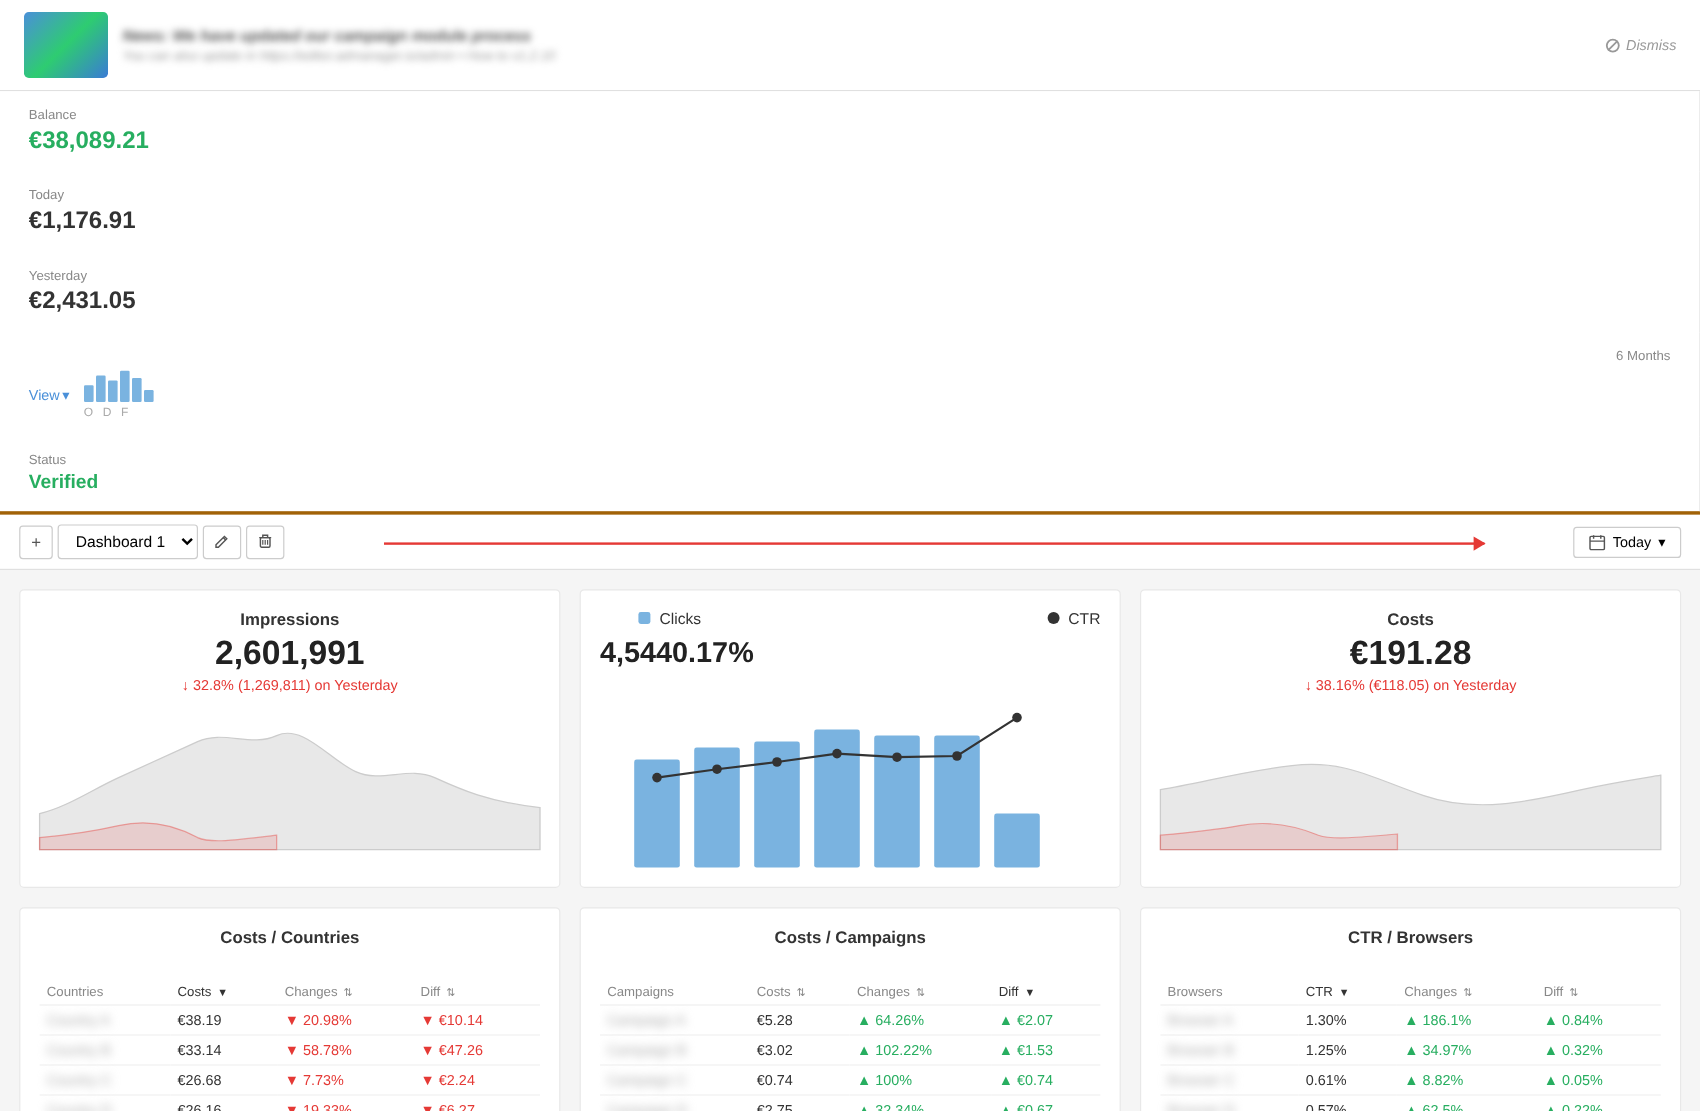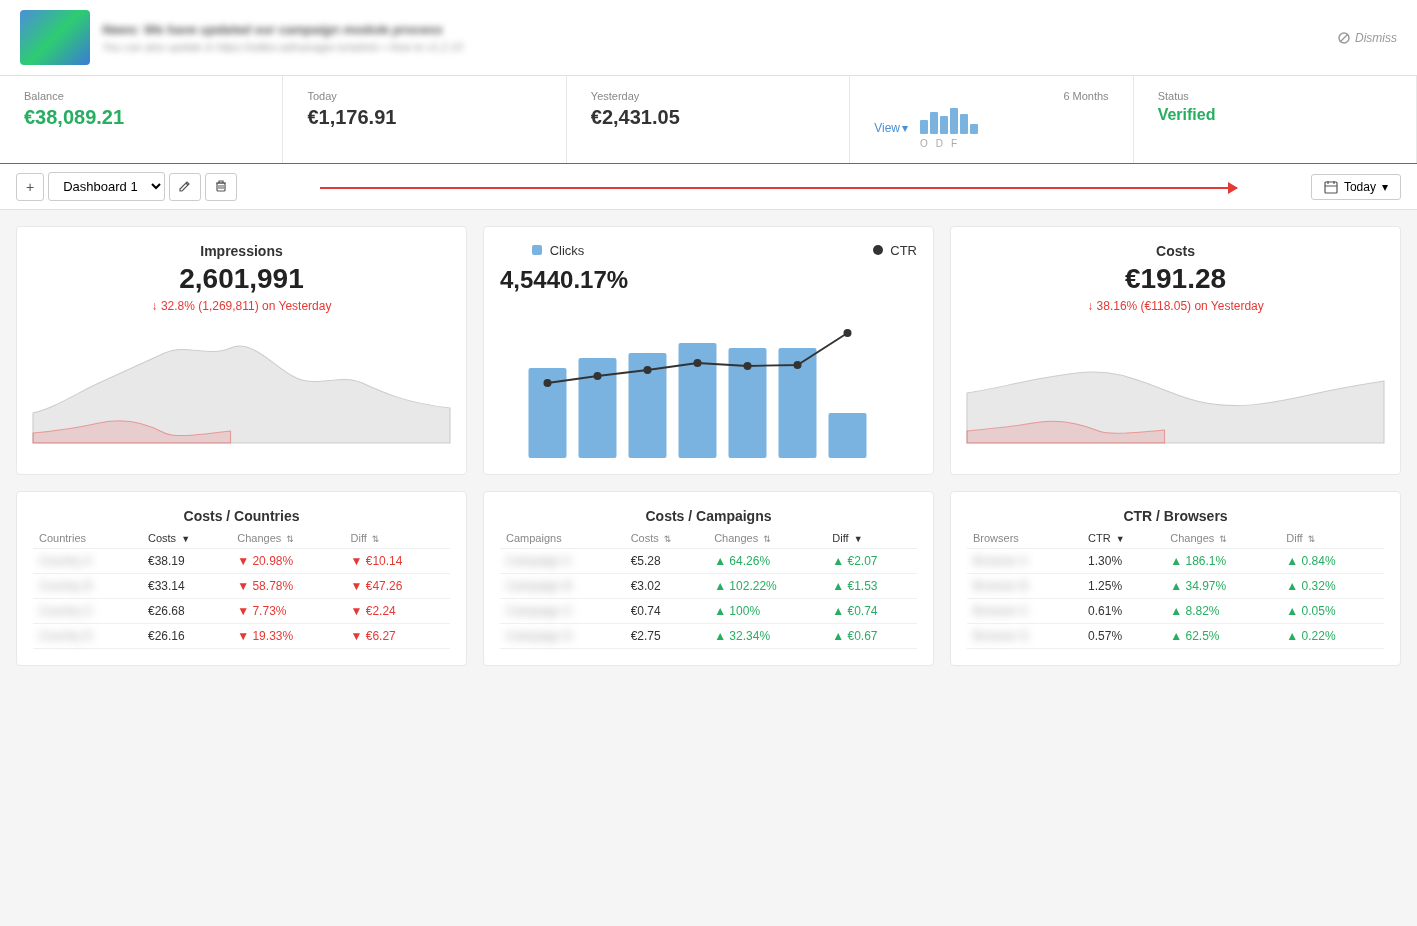--- a/index.html
+++ b/index.html
@@ -6,21 +6,21 @@
     body { font-family: -apple-system, BlinkMacSystemFont, 'Segoe UI', Arial, sans-serif; background: #f5f5f5; color: #333; font-size: 13px; }
 
     .top-banner { background: #fff; border-bottom: 1px solid #e0e0e0; padding: 10px 20px; display: flex; align-items: center; justify-content: space-between; font-style: italic; }
     .banner-left { display: flex; align-items: center; gap: 12px; }
     .banner-logo { width: 70px; height: 55px; background: linear-gradient(135deg, #4a90d9 0%, #2ecc71 50%, #3a7bd5 100%); border-radius: 4px; flex-shrink: 0; }
     .banner-text-block { display: flex; flex-direction: column; gap: 4px; }
     .banner-title { font-size: 13px; font-weight: 600; color: #555; filter: blur(3px); }
     .banner-subtitle { font-size: 11px; color: #999; filter: blur(3px); }
     .dismiss-btn { display: flex; align-items: center; gap: 4px; color: #999; font-size: 12px; cursor: pointer; }
 
-    .metrics-row { background: #fff; border-bottom: 1px solid #a16207; display: flex; padding: 0; }
+    .metrics-row { background: #fff; border-bottom: 3px solid #a16207; display: flex; padding: 0; flex-direction: column; }
     .metric-card { padding: 14px 24px; border-right: 1px solid #e8e8e8; flex: 1; }
     .metric-label { font-size: 11px; color: #888; margin-bottom: 4px; }
     .metric-value { font-size: 20px; font-weight: 600; color: #333; }
     .metric-value.green { color: #27ae60; }
     .months-view { color: #4a90d9; font-size: 12px; cursor: pointer; display: flex; align-items: center; gap: 2px; }
     .months-bars { display: flex; align-items: flex-end; gap: 2px; height: 28px; }
     .months-bar { width: 8px; background: #7ab3e0; border-radius: 1px; }
     .months-legend { font-size: 10px; color: #aaa; display: flex; gap: 8px; margin-top: 2px; }
     .status-verified { color: #27ae60; font-size: 16px; font-weight: 600; }
 
@@ -42,21 +42,21 @@
 
     
     .impressions-chart { position: relative; height: 120px; margin-top: 8px; }
     .clicks-ctr-header { display: flex; justify-content: space-between; margin-bottom: 8px; padding-left: 32px; }
     .legend-dot { display: inline-block; width: 10px; height: 10px; border-radius: 2px; margin-right: 4px; }
     .legend-dot.blue { background: #7ab3e0; }
     .legend-dot.black { background: #333; border-radius: 50%; }
 
     
     .table-widget { grid-column: span 1; }
-    .table-title { font-size: 14px; font-weight: 600; text-align: center; margin-bottom: 4px; }
+    .table-title { font-size: 14px; font-weight: 600; text-align: center; margin-bottom: 28px; }
     .data-table { width: 100%; border-collapse: collapse; font-size: 12px; }
     .data-table th { text-align: left; color: #888; font-weight: 500; padding: 4px 6px; border-bottom: 1px solid #eee; font-size: 11px; }
     .data-table th.sortable { cursor: pointer; }
     .data-table th.sort-active { color: #333; font-weight: 400; }
     .data-table td { padding: 5px 6px; border-bottom: 1px solid #f0f0f0; }
     .td-blurred { filter: blur(4px); color: #aaa; }
     .td-red { color: #e53935; }
     .td-green { color: #27ae60; }
     .sort-arrow { font-size: 9px; margin-left: 2px; }
 

